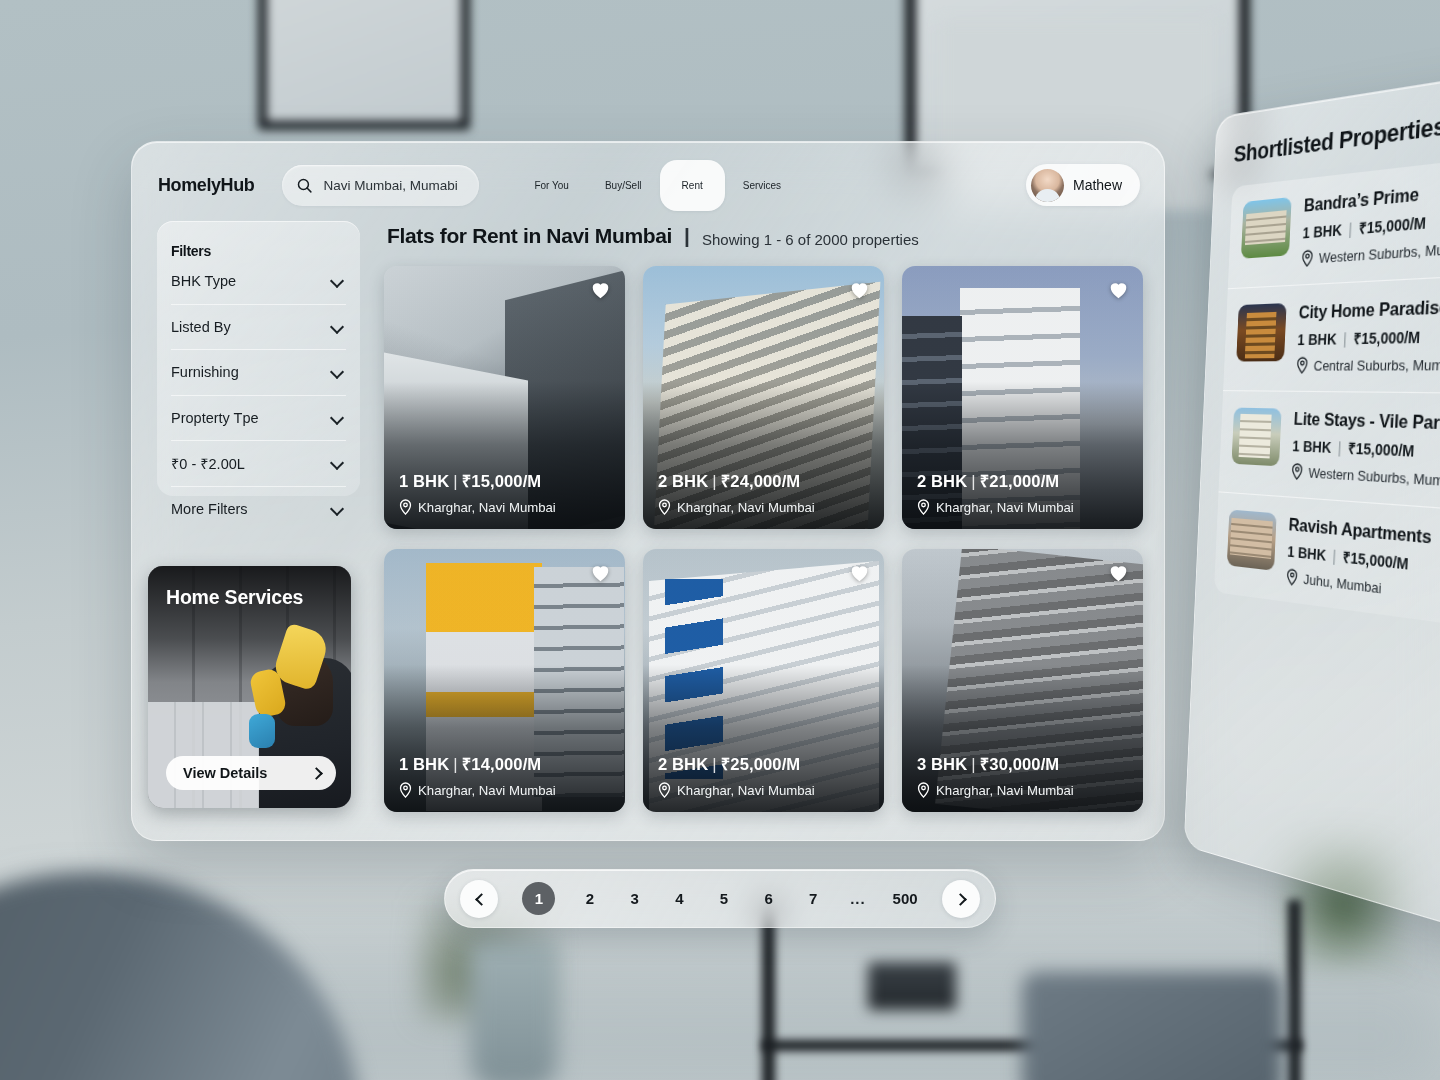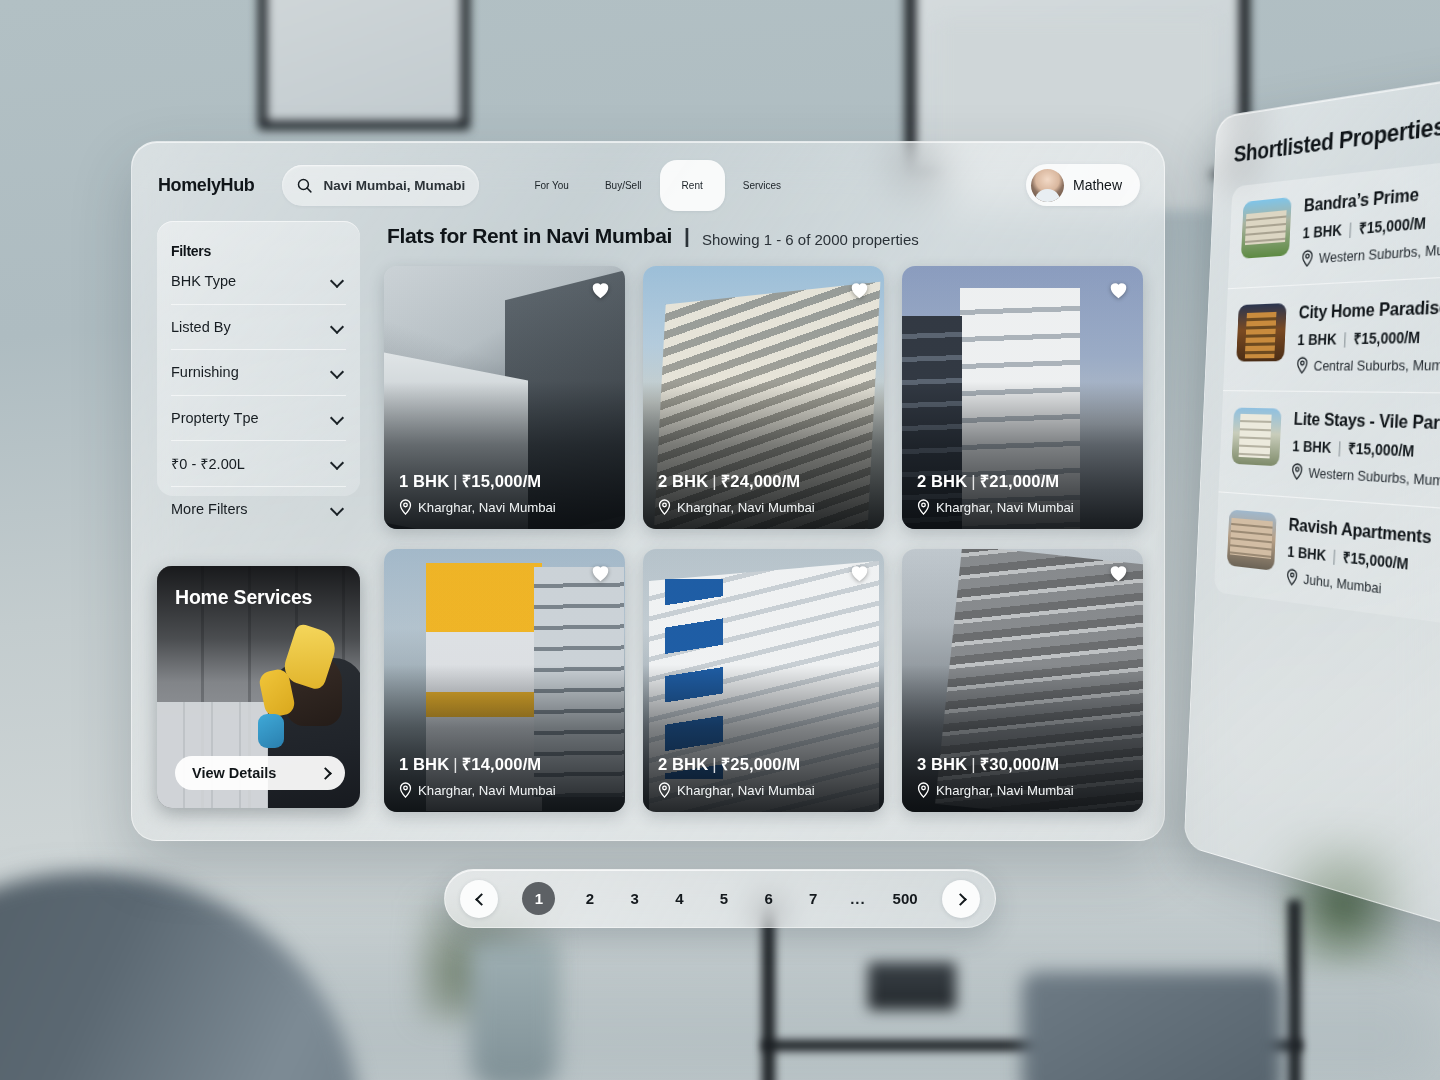--- a/index.html
+++ b/index.html
@@ -99,21 +99,21 @@
     display: flex; align-items: center;
   }
   #brand {
     margin-left: 26px; font-size: 18px; font-weight: 700;
     letter-spacing: -.4px; color: #11161a;
   }
   #searchbar {
     margin-left: 28px; width: 197px; height: 41px; border-radius: 21px;
     background: rgba(255,255,255,.44);
     box-shadow: inset 0 1px 2px rgba(255,255,255,.7), 0 1px 3px rgba(80,95,105,.08);
-    display: flex; align-items: center; padding: 0 14px; gap: 10px; font-weight: bold;
+    display: flex; align-items: center; padding: 0 14px; gap: 10px;
   }
   #search-text { font-size: 13.5px; color: #2c3338; white-space: nowrap; }
 
   #navlinks { display: flex; align-items: center; margin-left: 37px; gap: 0; }
   .navlink {
     font-size: 10px; color: #1b2227; padding: 8px 18px; white-space: nowrap;
   }
   .navlink.active {
     background: rgba(255,255,255,.88); border-radius: 17px;
     font-weight: 500; padding: 20px 22px;
@@ -155,21 +155,21 @@
   .chev { width: 12px; height: 12px; position: relative; flex:none; margin-right:3px;}
   .chev::before {
     content:''; position: absolute; left: 1px; top: 1px;
     width: 8px; height: 8px;
     border-right: 2px solid #1b2227; border-bottom: 2px solid #1b2227;
     transform: rotate(45deg);
   }
 
   
   #promo {
-    position: absolute; left: 25px; top: 424px; width: 203px; height: 242px;
+    position: absolute; left: 16px; top: 424px; width: 203px; height: 242px;
     border-radius: 15px; overflow: hidden;
     background: linear-gradient(178deg, #1b1c1e 0%, #2b2c2e 22%, #54565a 48%, #6d7074 70%, #3c3e41 100%);
     box-shadow: 0 6px 18px rgba(25,35,42,.30);
   }
   #promo .kitchen {
     position: absolute; inset: 0;
     background:
       linear-gradient(180deg, rgba(15,16,18,.92) 0%, rgba(20,22,24,.55) 30%, rgba(30,32,35,.10) 48%, rgba(0,0,0,.0) 62%),
       repeating-linear-gradient(90deg, #8d9094 0px, #8d9094 44px, #6f7276 44px, #6f7276 47px),
       linear-gradient(180deg, #9a9da1 0%, #8b8e92 54%, #c9cccf 55%, #d4d7da 100%);

